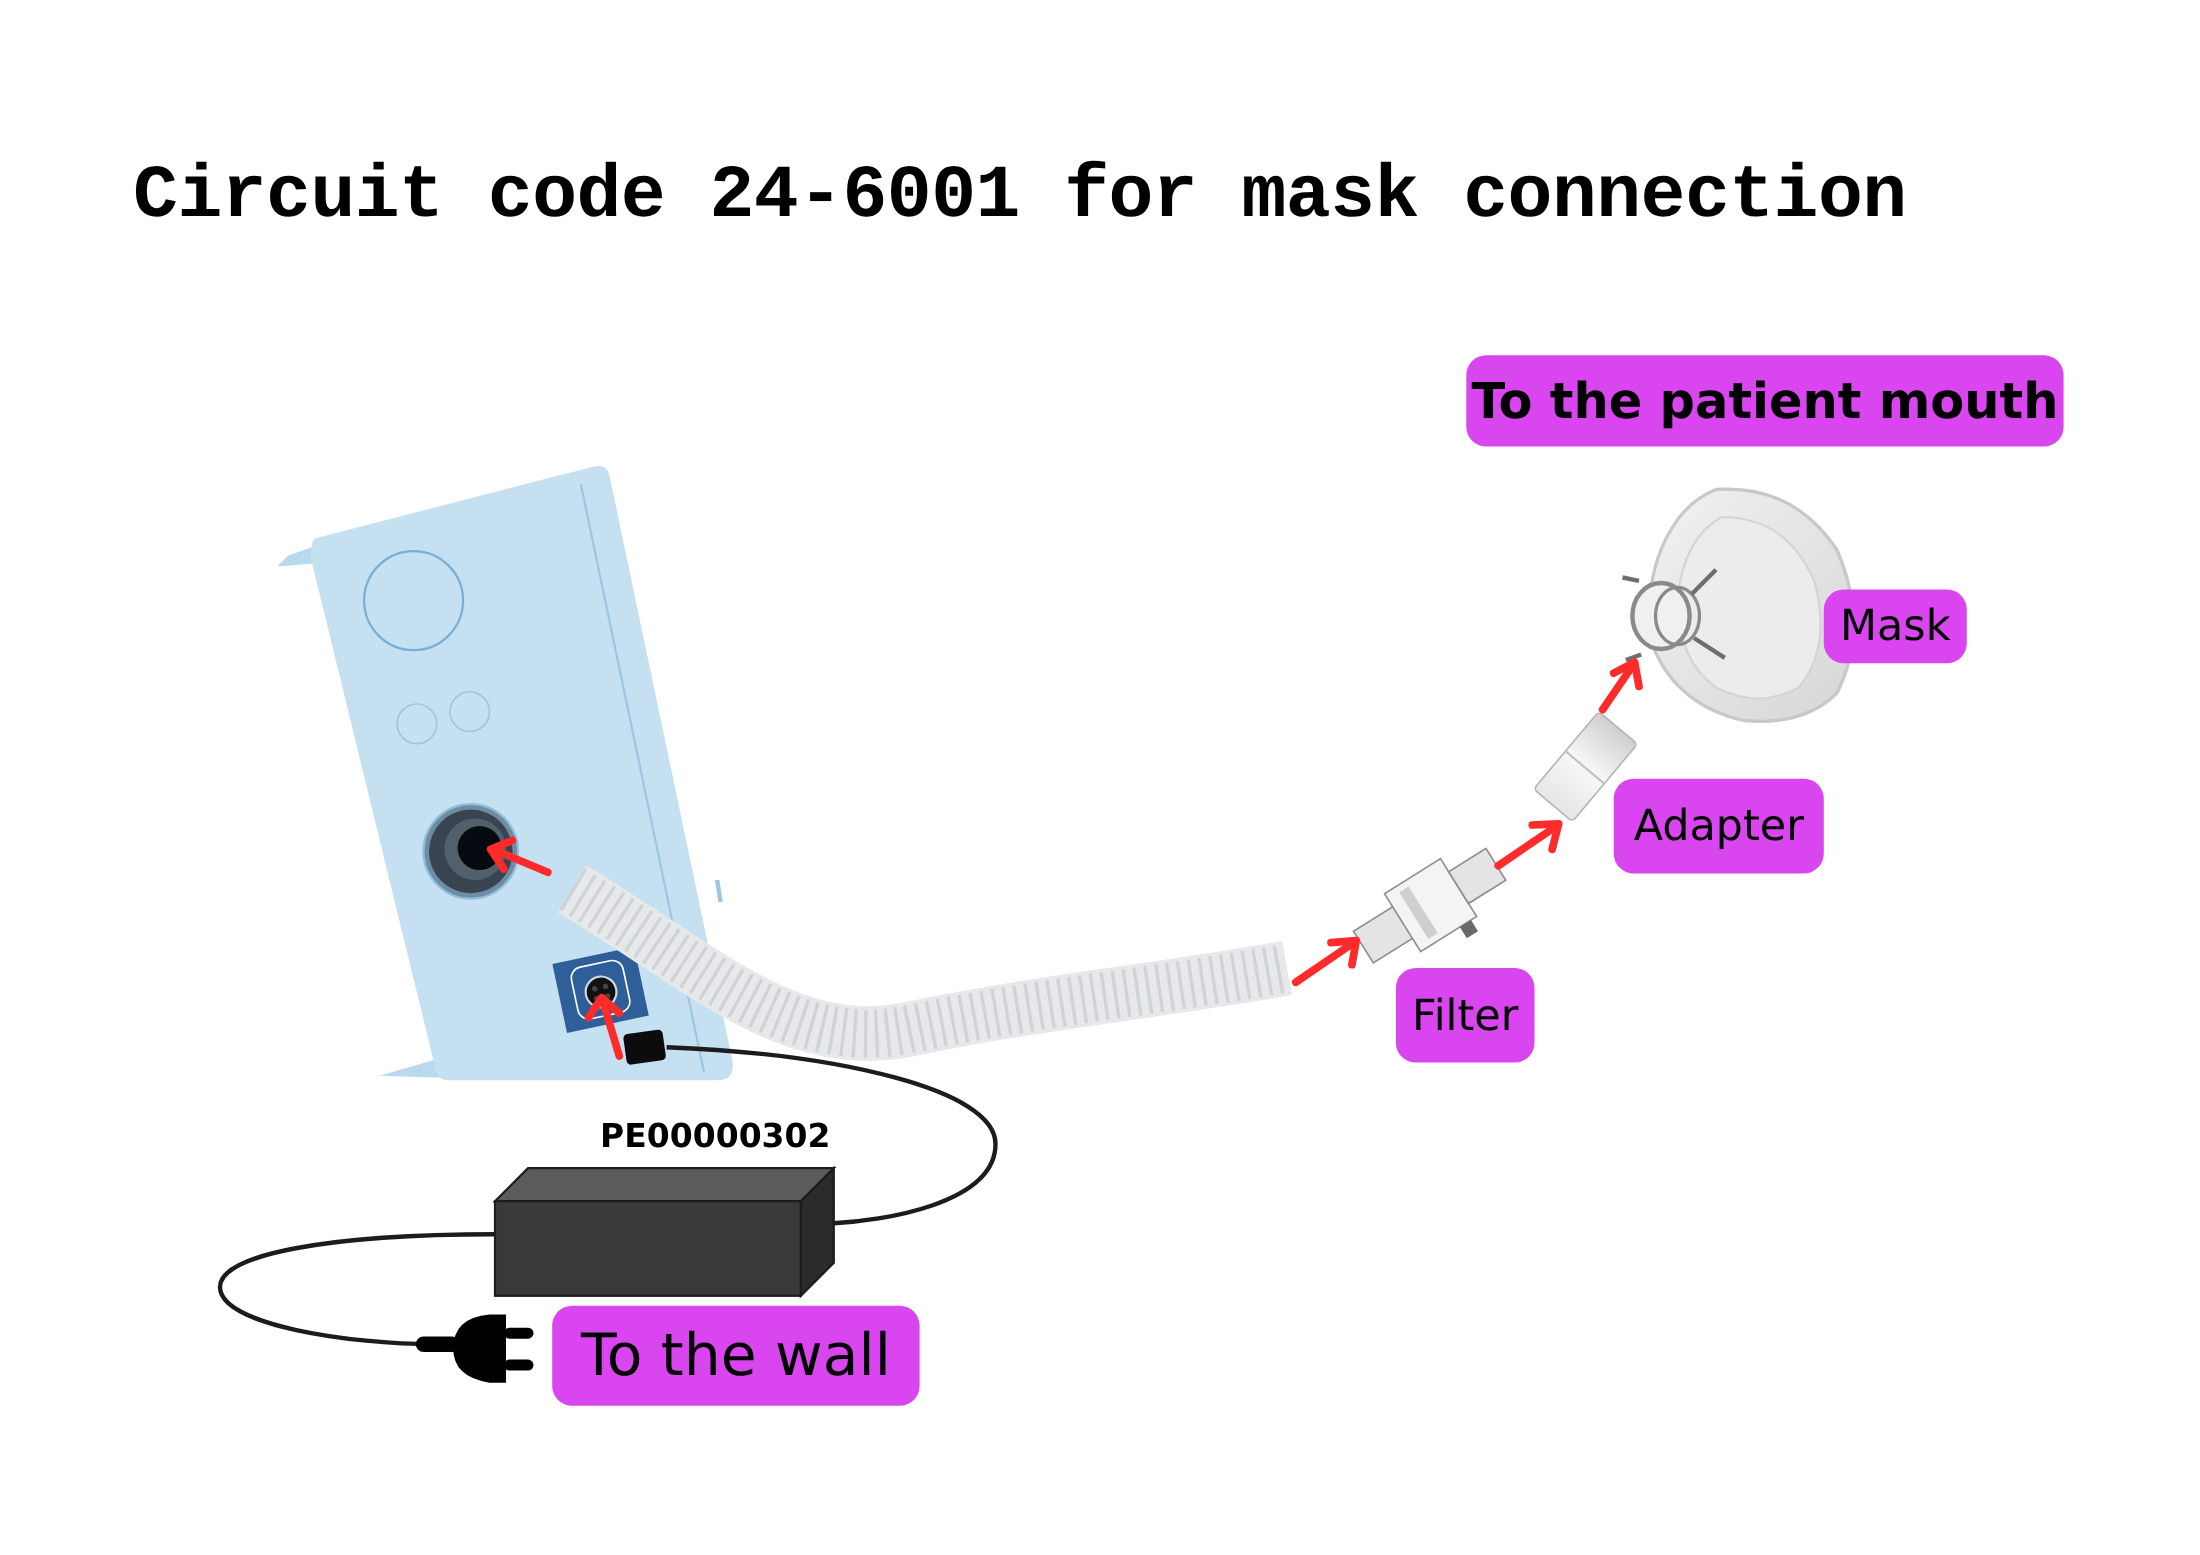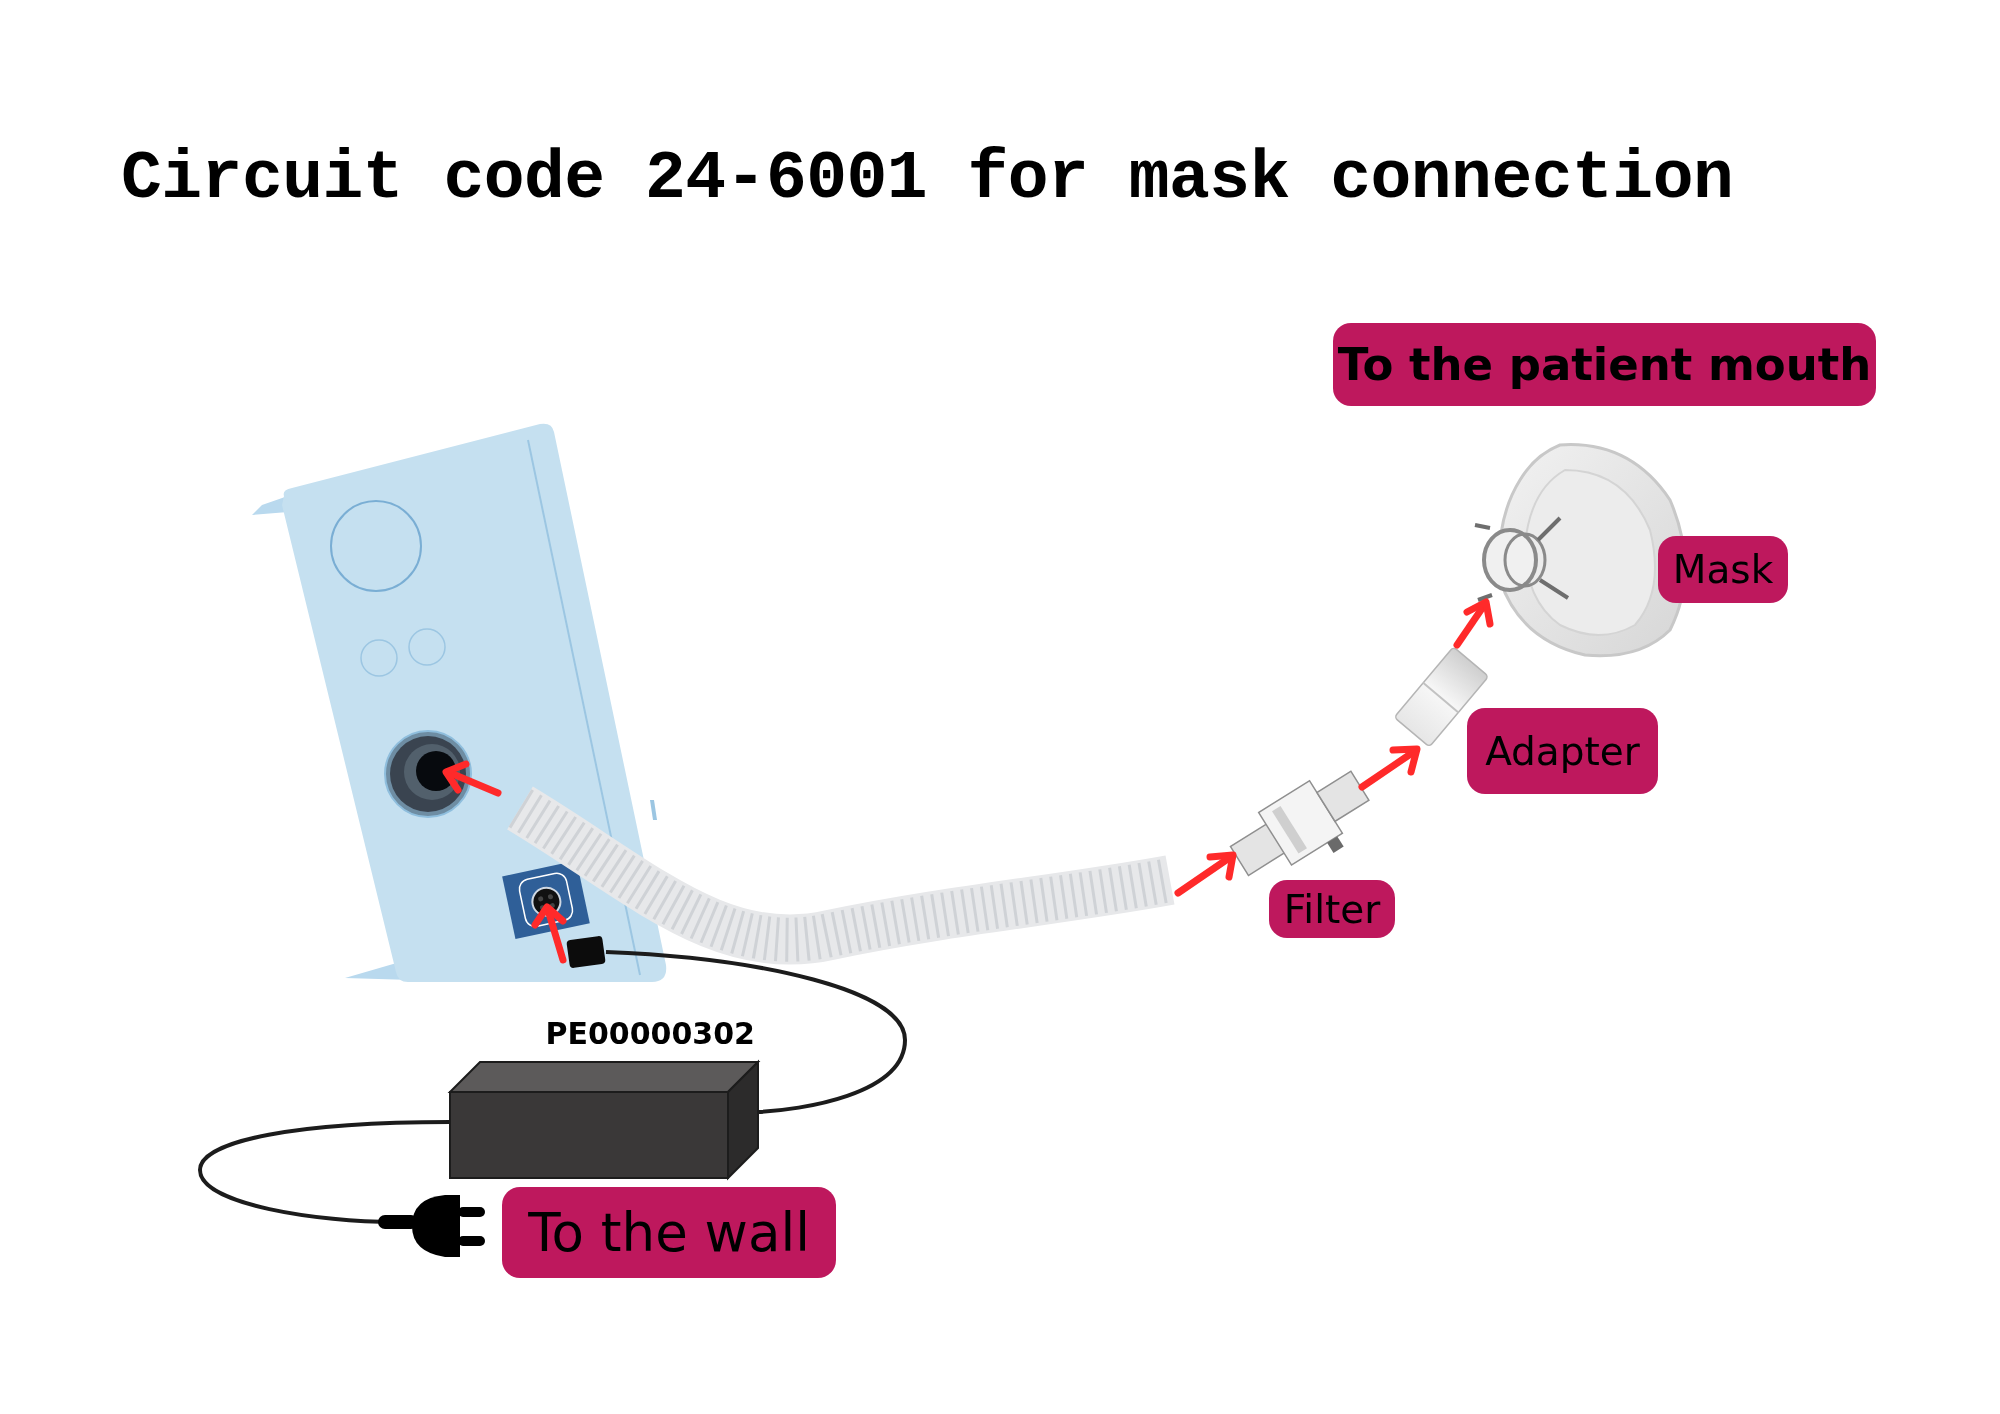--- a/index.html
+++ b/index.html
@@ -1,25 +1,25 @@
 <!DOCTYPE html>
 <html><head>
 <meta charset="utf-8">
 <style>
   html, body { margin: 0; padding: 0; background: #ffffff; }
   body { width: 2000px; height: 1414px; position: relative; overflow: hidden;
          font-family: "DejaVu Sans", "Liberation Sans", sans-serif; color: #000; }
   .abs { position: absolute; }
   #title { left: 121px; top: 140px; font-size: 68px; font-weight: bold; letter-spacing: -0.5px; white-space: nowrap; font-family: Liberation Mono, monospace; }
-  .label { position: absolute; background: #be185d; border-radius: 18px; display: flex;
+  .label { position: absolute; background: #d946ef; border-radius: 18px; display: flex;
            align-items: center; justify-content: center; white-space: nowrap; }
   #lbl-patient { left: 1333px; top: 323px; width: 543px; height: 83px; font-size: 45px; font-weight: bold; }
   #lbl-mask { left: 1658px; top: 536px; width: 130px; height: 67px; font-size: 39px; }
   #lbl-adapter { left: 1467px; top: 708px; width: 191px; height: 86px; font-size: 39px; }
-  #lbl-filter { left: 1269px; top: 880px; width: 126px; height: 58px; font-size: 39px; }
+  #lbl-filter { left: 1269px; top: 880px; width: 126px; height: 86px; font-size: 39px; }
   #lbl-wall { left: 502px; top: 1187px; width: 334px; height: 91px; font-size: 53px; font-weight: normal; }
   #lbl-psu { left: 470px; top: 1016px; width: 285px; text-align: right; font-size: 30px; font-weight: bold; white-space: nowrap; }
   svg#scene { position: absolute; left: 0; top: 0; }
 </style>
 </head>
 <body>
 
 <svg id="scene" width="2000" height="1414" viewBox="0 0 2000 1414">
   <defs>
     <pattern id="ribs" width="10" height="60" patternUnits="userSpaceOnUse">

